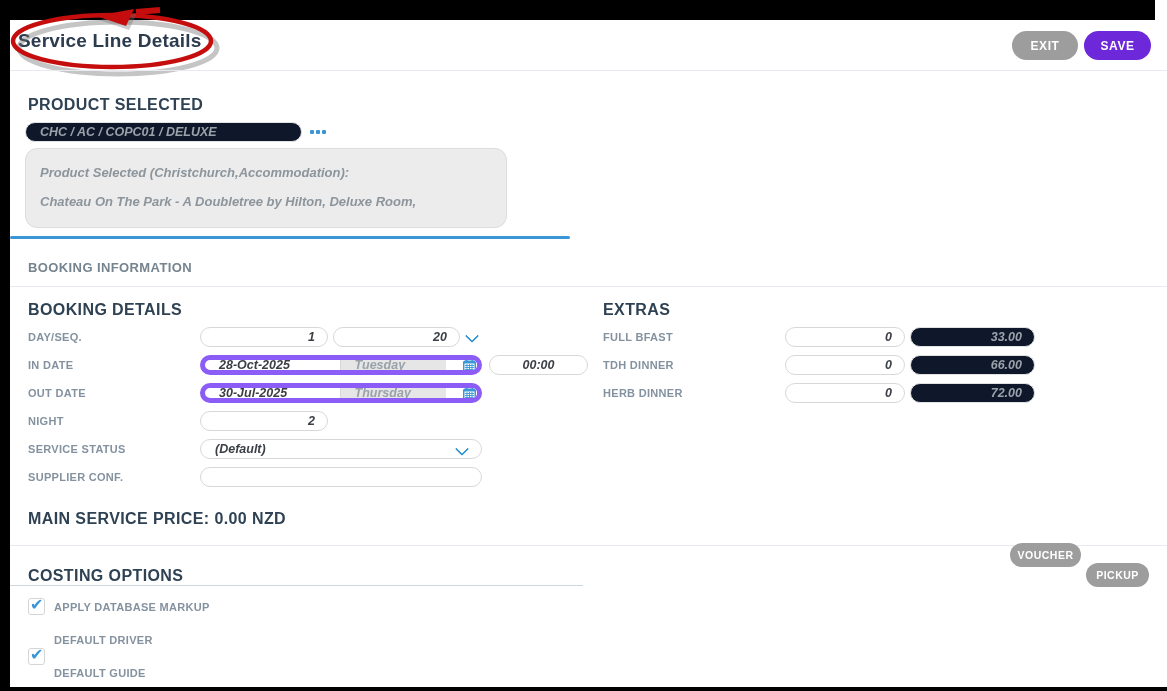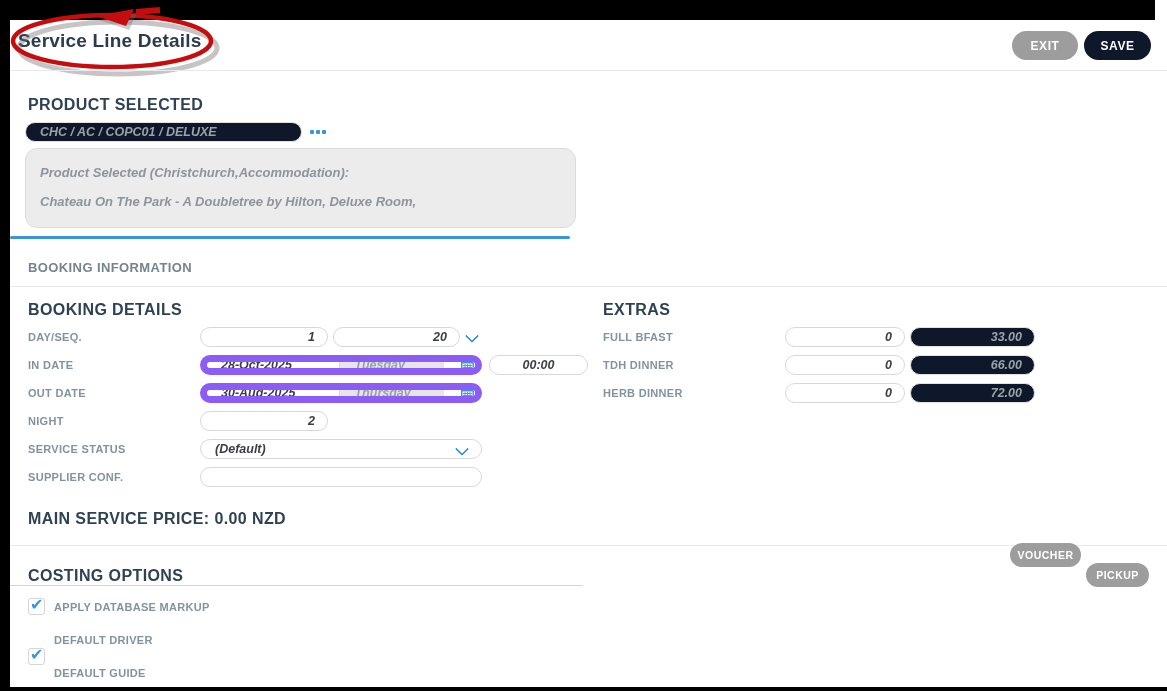--- a/index.html
+++ b/index.html
@@ -11,52 +11,52 @@
   .panel{position:absolute;left:10px;top:20px;width:1157px;height:667px;background:#fff;}
   .corner-white{position:absolute;left:1155px;top:0;width:12px;height:20px;background:#fff;}
 
   .abs{position:absolute;}
 
   
   .title{left:18px;top:30px;font-size:19px;font-weight:bold;color:#2c3b4e;letter-spacing:.2px;}
   .btn{border-radius:15px;height:29px;display:flex;align-items:center;justify-content:center;
        font-size:12px;font-weight:bold;color:#fff;letter-spacing:.6px;cursor:pointer;border:none;}
   .btn-gray{background:#9d9d9d;}
-  .btn-blue{background:#0f172a;}
+  .btn-blue{background:#6d28d9;}
 
   .divider{background:#e9e9f1;height:1px;}
   .blue-line{background:#3a96d6;height:3px;border-radius:2px;}
 
   
   .sec-navy{font-size:16px;font-weight:bold;color:#2f4254;letter-spacing:.4px;}
   .sec-gray{font-size:13px;font-weight:bold;color:#75848f;letter-spacing:.4px;}
   .lbl{font-size:11px;font-weight:bold;color:#8492a0;letter-spacing:.3px;}
 
   
   .pill{background:#fff;border:1px solid #d8d8d8;border-radius:11px;height:20px;
         display:flex;align-items:center;box-sizing:border-box;}
   .pill.gray{background:#0f172a;border-color:#e2e2e2;}
   .val{font-size:12.5px;font-weight:bold;font-style:italic;color:#3b3f45;width:100%;}
   .val.right{text-align:right;padding-right:12px;}
   .val.left{padding-left:14px;}
   .val.center{text-align:center;}
   .val.muted{color:#9aa2aa;}
 
-  .datepill{background:#fff;border:7px solid #8b5cf6;border-radius:11px;height:20px;
+  .datepill{background:#fff;border:5px solid #8b5cf6;border-radius:11px;height:20px;
         display:flex;align-items:stretch;box-sizing:border-box;overflow:hidden;gap:16px;}
   .datepill .d{width:135px;display:flex;align-items:center;}
   .datepill .w{width:120px;background:#e6e6e6;border-left:1px solid #d8d8d8;display:flex;align-items:center;}
   .datepill .c{flex:1;display:flex;align-items:center;justify-content:center;background:#fff;}
 
   .chev{width:11px;height:11px;display:inline-block;border-right:3px solid #3a96d6;
         border-bottom:3px solid #3a96d6;transform:rotate(45deg) scale(.72);border-radius:1px;}
 
   
   .prod-pill{left:25px;top:122px;width:277px;}
-  .prod-area{left:25px;top:148px;width:551px;height:80px;background:#ececec;border:1px solid #dcdcdc;
+  .prod-area{left:25px;top:148px;width:482px;height:80px;background:#ececec;border:1px solid #dcdcdc;
              border-radius:12px;box-sizing:border-box;padding:9px 14px;}
   .prod-area p{margin:0;font-size:13px;font-weight:bold;font-style:italic;color:#8d959c;line-height:29px;}
   .dots{display:flex;gap:2px;align-items:center;}
   .dots i{width:4px;height:4px;background:#3a96d6;border-radius:1px;display:block;}
 
   
   .cbx{width:17px;height:17px;background:#fff;border:1px solid #d5d5d5;border-radius:3px;
        box-sizing:border-box;position:relative;}
   .cbx .mark{position:absolute;left:1px;top:-4px;font-size:16px;color:#3a96d6;font-family:"DejaVu Sans",sans-serif;}
   .cb-lbl{font-size:11px;font-weight:bold;color:#8492a0;letter-spacing:.3px;}
@@ -136,21 +136,21 @@
       </svg>
     </div>
   </div>
   <div class="abs pill" style="left:489px;top:355px;width:99px;">
     <span class="val center">00:00</span>
   </div>
 
   <div class="abs lbl" style="left:28px;top:387px;">OUT DATE</div>
   <div class="abs datepill" style="left:200px;top:383px;width:282px;">
     <div class="d">
-        <span class="val left">30-Aug-2025</span>
+        <span class="val left">30-Jul-2025</span>
       </div>
     <div class="w">
         <span class="val left muted">Thursday</span>
       </div>
     <div class="c">
       <svg width="15" height="15" viewBox="0 0 15 15">
         <rect x="1" y="2.5" width="13" height="11.5" rx="2" fill="#3a96d6"></rect>
         <rect x="3.5" y="0.5" width="2" height="3.5" rx="1" fill="#3a96d6"></rect>
         <rect x="9.5" y="0.5" width="2" height="3.5" rx="1" fill="#3a96d6"></rect>
         <rect x="2.5" y="5.5" width="10" height="7.5" fill="#fff"></rect>

